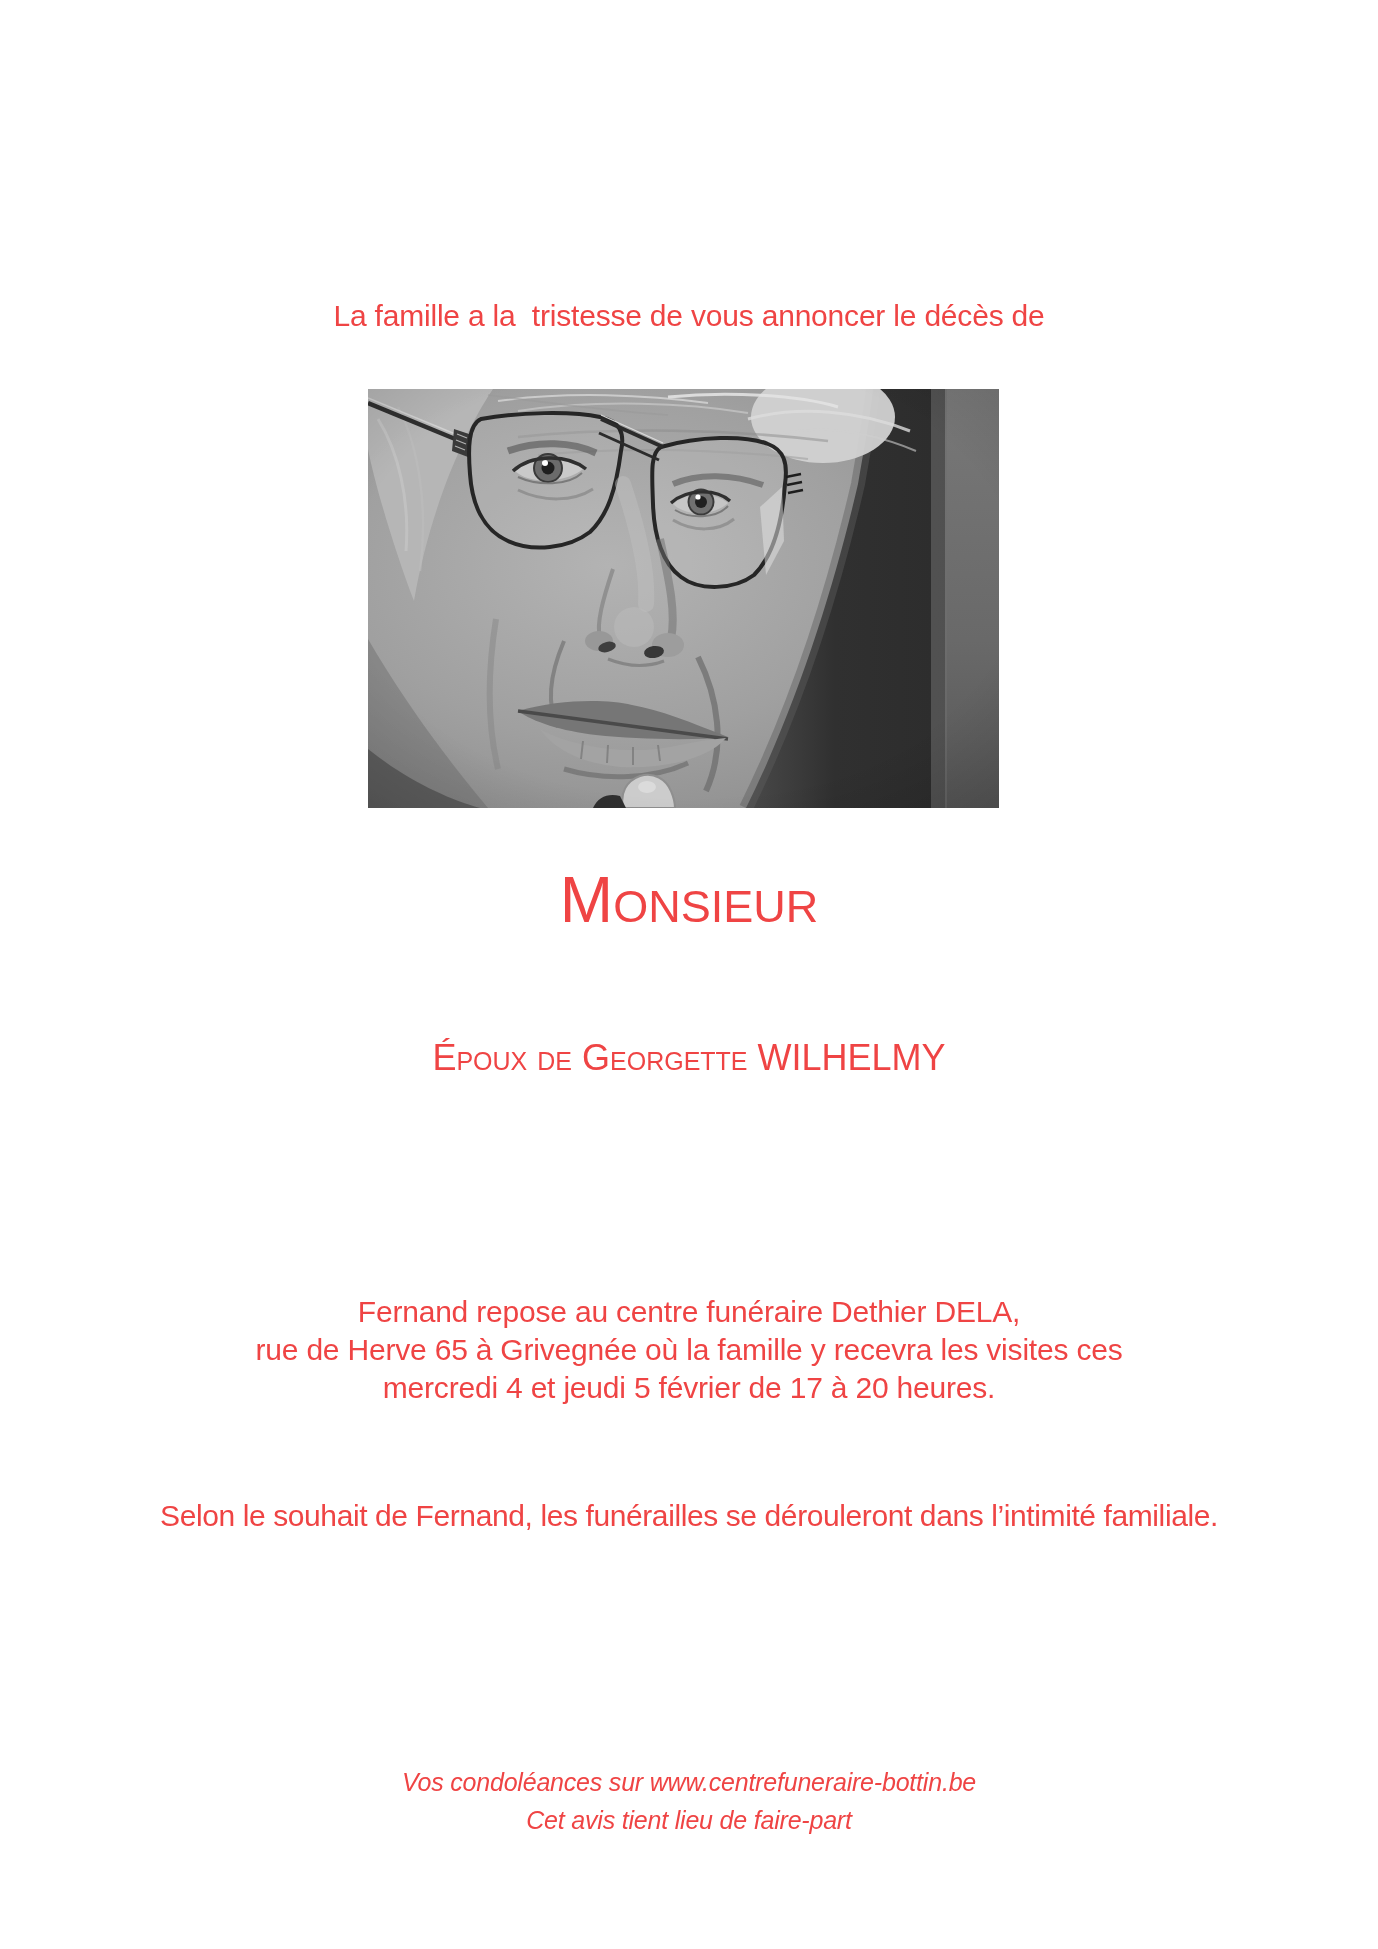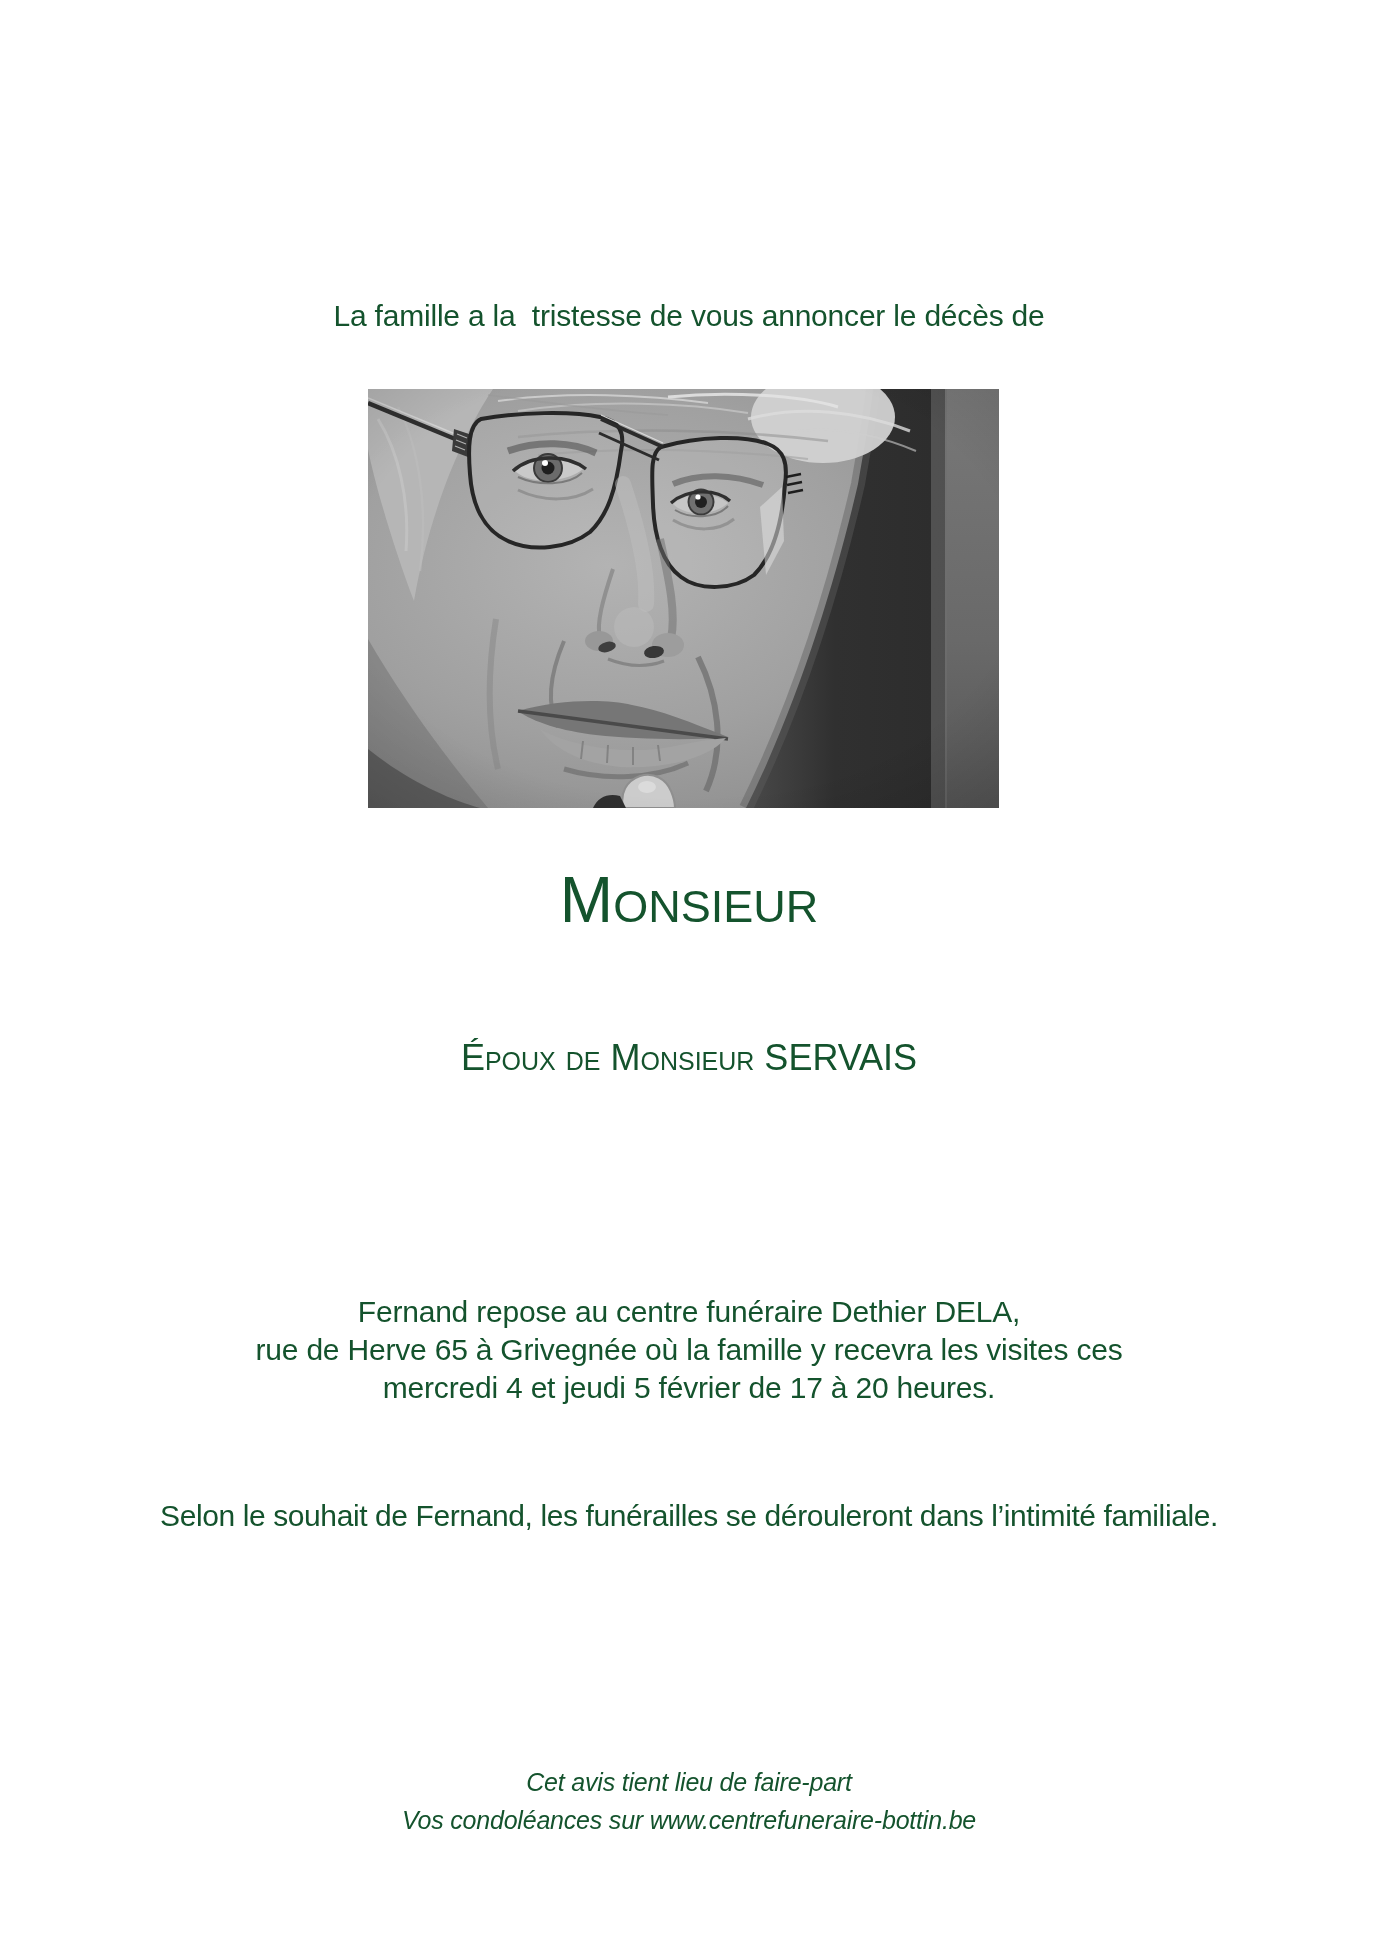--- a/index.html
+++ b/index.html
@@ -2,21 +2,21 @@
 <html><head>
 <meta charset="utf-8">
 <style>
   * { margin:0; padding:0; box-sizing:border-box; }
   html, body { background:#ffffff; }
   .page {
     position:relative;
     width:1378px; height:1949px;
     margin:0 auto;
     background:#ffffff;
-    color:#14532d;
+    color:#ef4444;
     font-family:"Liberation Sans", sans-serif;
     overflow:hidden;
   }
   .center { position:absolute; left:0; right:0; text-align:center; }
   .intro {
     top:297px;
     font-size:30px; line-height:38px; letter-spacing:-0.2px;
     white-space:pre-wrap;
   }
   .photo {
@@ -160,29 +160,29 @@
       <path d="M130,12 C200,2 280,6 340,14" fill="none" stroke="#d6d6d6" stroke-width="2" opacity="0.8"></path>
       <path d="M150,22 C230,10 320,14 380,24" fill="none" stroke="#c9c9c9" stroke-width="2" opacity="0.7"></path>
       <path d="M300,8 C360,2 430,6 470,18" fill="none" stroke="#e2e2e2" stroke-width="3" opacity="0.9"></path>
       <path d="M120,6 C180,14 240,22 300,26" fill="none" stroke="#9a9a9a" stroke-width="1.6" opacity="0.6"></path>
 
       <rect x="0" y="0" width="631" height="419" fill="url(#vignette)"></rect>
     </svg>
   </figure>
 
   <h1 class="center title">Monsieur</h1>
-  <h3 class="center relation">Époux de Monsieur SERVAIS</h3>
+  <h3 class="center relation">Époux de Georgette WILHELMY</h3>
 
 
   <div class="center visitation">
     <p>Fernand repose au centre funéraire Dethier DELA,</p>
     <p>rue de Herve 65 à Grivegnée où la famille y recevra les visites ces</p>
     <p>mercredi 4 et jeudi 5 février de 17 à 20 heures.</p>
   </div>
 
   <p class="center funeral-note">Selon le souhait de Fernand, les funérailles se dérouleront dans l’intimité familiale.</p>
 
   <footer class="center footer-block">
+    <p>Vos condoléances sur www.centrefuneraire-bottin.be</p>
     <p>Cet avis tient lieu de faire-part</p>
-    <p>Vos condoléances sur www.centrefuneraire-bottin.be</p>
   </footer>
 
 </div>
 
 </body></html>

